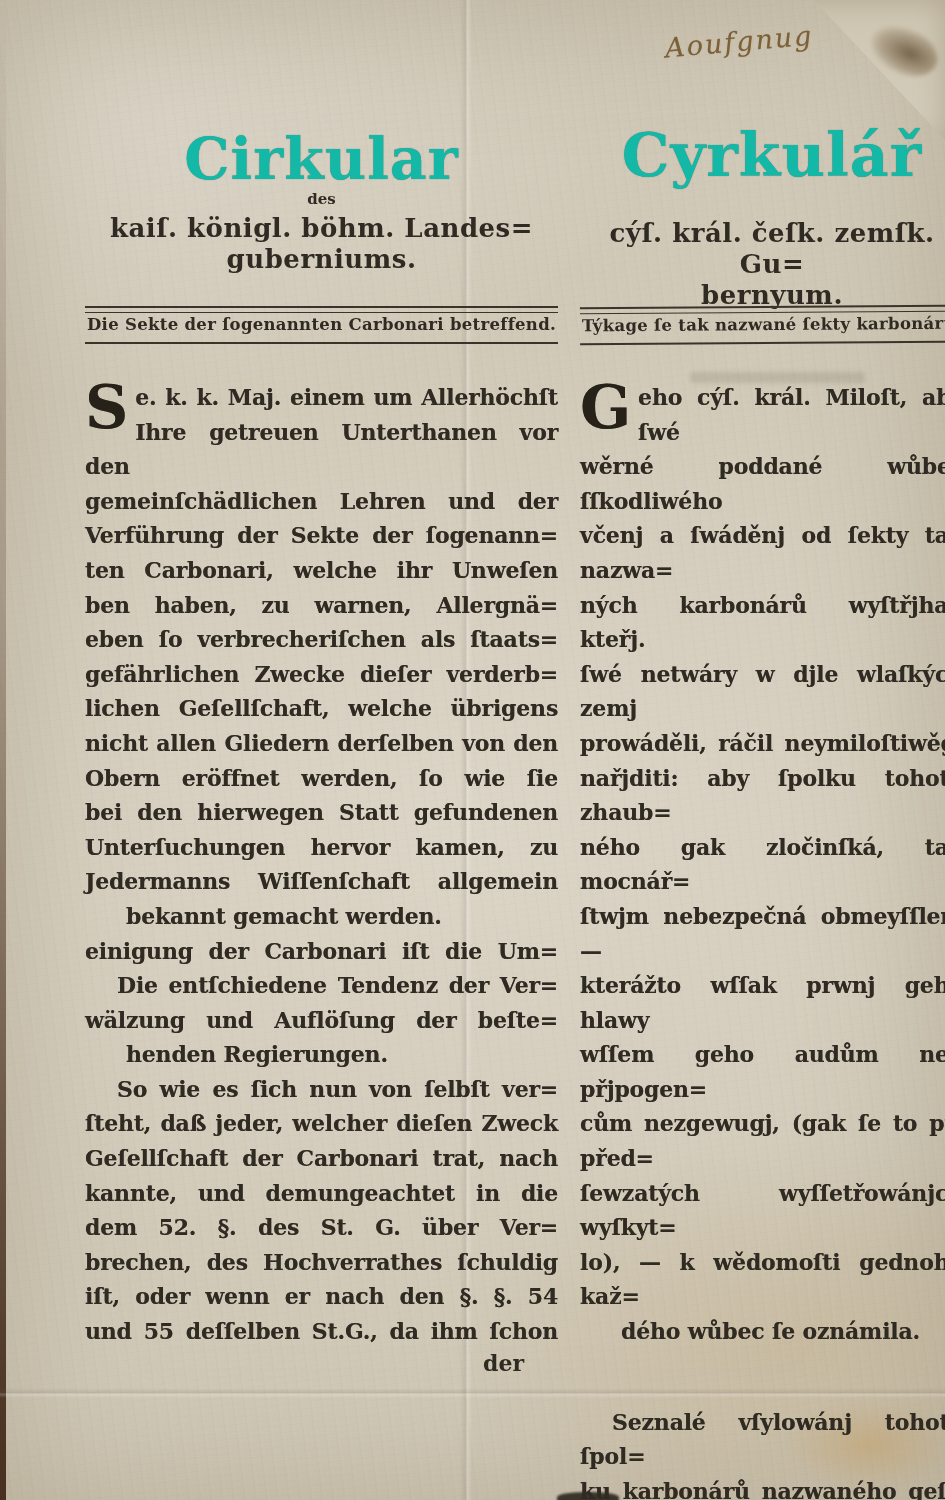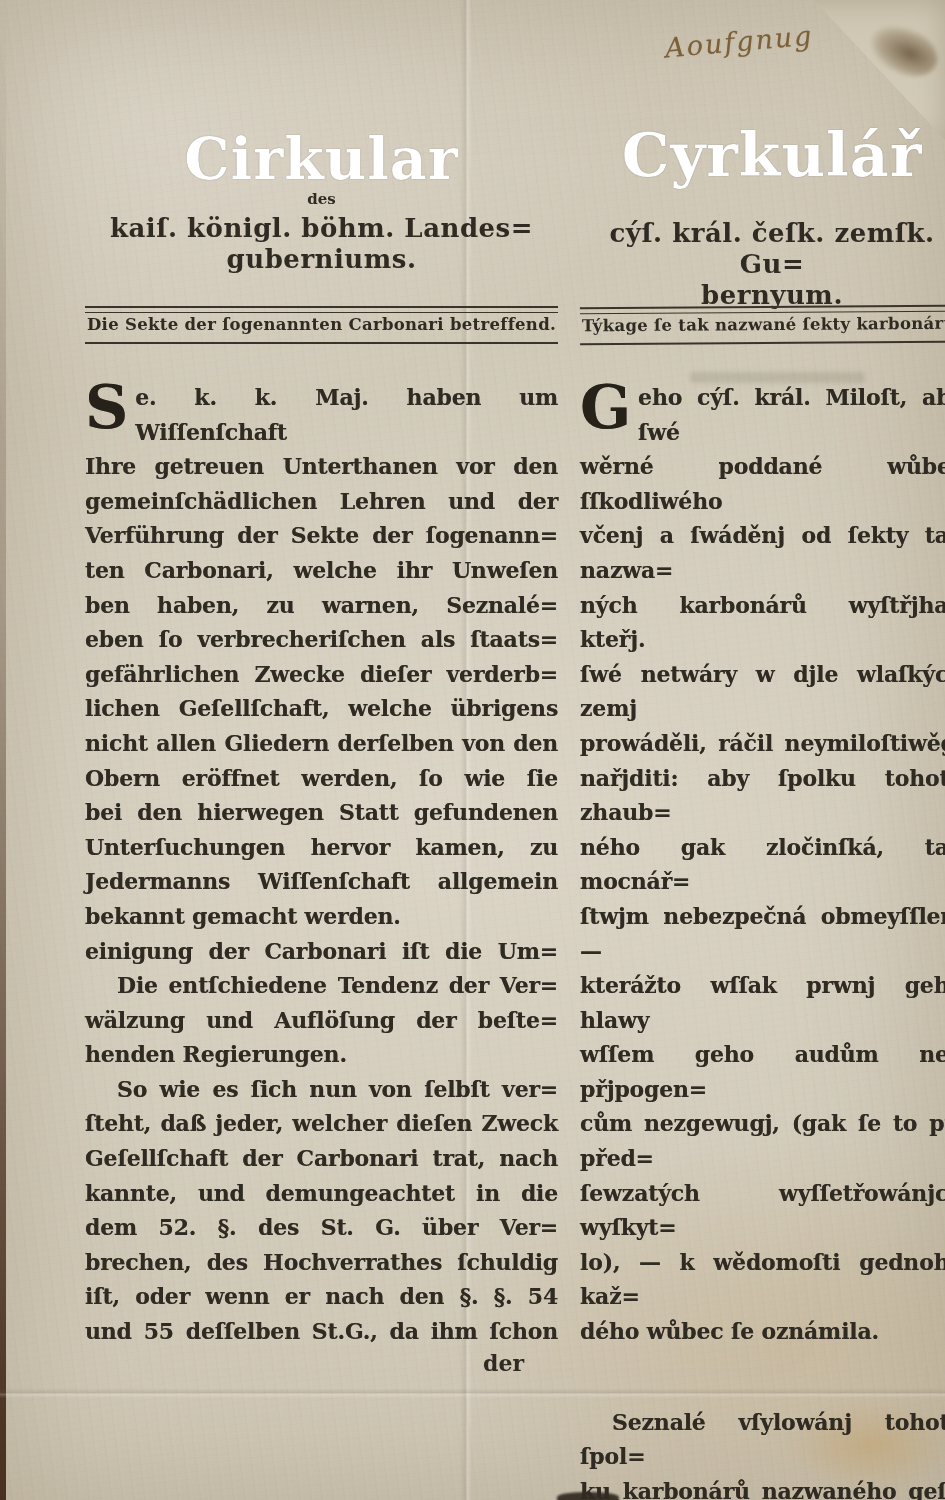--- a/index.html
+++ b/index.html
@@ -70,21 +70,21 @@
   .cols{
     position:absolute;top:118px;left:85px;right:72px;
     display:flex;gap:22px;color:#2f2a22;
   }
   .col{display:flex;flex-direction:column;}
   .col-de{flex:0 0 372px;}
   .col-cs{flex:1;}
   .col header{height:188px;text-align:center;}
   .title{
     margin:0;font-size:60px;line-height:62px;font-weight:700;letter-spacing:1px;
-    color:#ffffff;text-shadow:0 0 1px rgba(38,33,25,.55);
+    color:#14b8a6;text-shadow:0 0 1px rgba(38,33,25,.55);
   }
   .col-de .title{margin-top:10px;font-size:57px;}
   .col-cs .title{margin-top:6px;}
   .kicker{font-size:15px;font-weight:700;margin-top:0;}
   .subtitle{font-size:26px;font-weight:700;line-height:31px;margin-top:5px;letter-spacing:.5px;text-align:center;}
   .col-cs .subtitle{margin-top:32px;}
 
   .caption-box{position:relative;padding:9px 2px 8px;border-bottom:2px solid #39332a;}
   .caption-box::before{
     content:"";position:absolute;top:0;left:0;right:0;height:4px;
@@ -96,21 +96,21 @@
   .body{
     margin-top:36px;font-size:22px;font-weight:700;line-height:34.6px;
     letter-spacing:-0.2px;color:#2f2a22;text-shadow:0 0 0.5px rgba(47,42,34,.55);
   }
   .para{margin:0;}
   .dropcap{
     float:left;font-size:60px;line-height:46px;font-weight:700;
     padding:4px 7px 0 0;color:#262119;
   }
   .tl{text-align:justify;text-align-last:justify;white-space:normal;}
-  .tl-end{text-align-last:left;}
+  .tl-end{text-align-last:left;margin-left:41px;}
   .tl-indent{text-indent:32px;}
   .catchword-row{display:flex;margin-top:1px;font-size:22px;font-weight:700;}
   .col-de .catchword-row{justify-content:flex-end;padding-right:34px;}
 </style>
 </head>
 <body>
 
 <div class="paper"></div>
 <div class="texture"></div>
 <div class="corner-layer"></div>
@@ -134,26 +134,26 @@
         <div>kaiſ. königl. böhm. Landes=</div>
         <div>guberniums.</div>
       </div>
     </header>
     <div class="caption-box">
       <div class="caption">Die Sekte der ſogenannten Carbonari betreffend.</div>
     </div>
     <div class="body">
         <div class="para">
           <span class="dropcap">S</span>
-          <div class="tl">e. k. k. Maj. haben um Wiſſenſchaft</div>
+          <div class="tl">e. k. k. Maj. einem um Allerhöchſt</div>
           <div class="tl">Ihre getreuen Unterthanen vor den</div>
           <div class="tl">gemeinſchädlichen Lehren und der</div>
           <div class="tl">Verführung der Sekte der ſogenann=</div>
           <div class="tl">ten Carbonari, welche ihr Unweſen</div>
-          <div class="tl">ben haben, zu warnen, Seznalé=</div>
+          <div class="tl">ben haben, zu warnen, Allergnä=</div>
           <div class="tl">eben ſo verbrecheriſchen als ſtaats=</div>
           <div class="tl">gefährlichen Zwecke dieſer verderb=</div>
           <div class="tl">lichen Geſellſchaft, welche übrigens</div>
           <div class="tl">nicht allen Gliedern derſelben von den</div>
           <div class="tl">Obern eröffnet werden, ſo wie ſie</div>
           <div class="tl">bei den hierwegen Statt gefundenen</div>
           <div class="tl">Unterſuchungen hervor kamen, zu</div>
           <div class="tl">Jedermanns Wiſſenſchaft allgemein</div>
           <div class="tl tl-end">bekannt gemacht werden.</div>
         </div>

